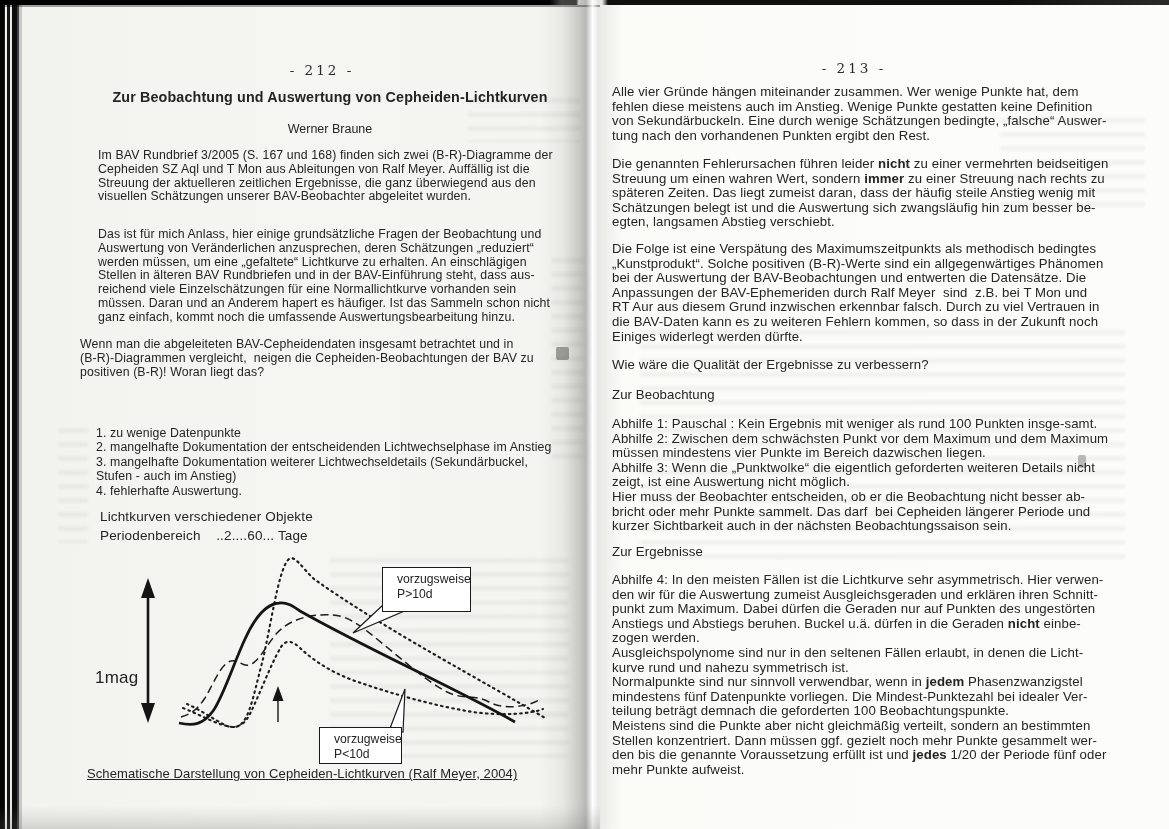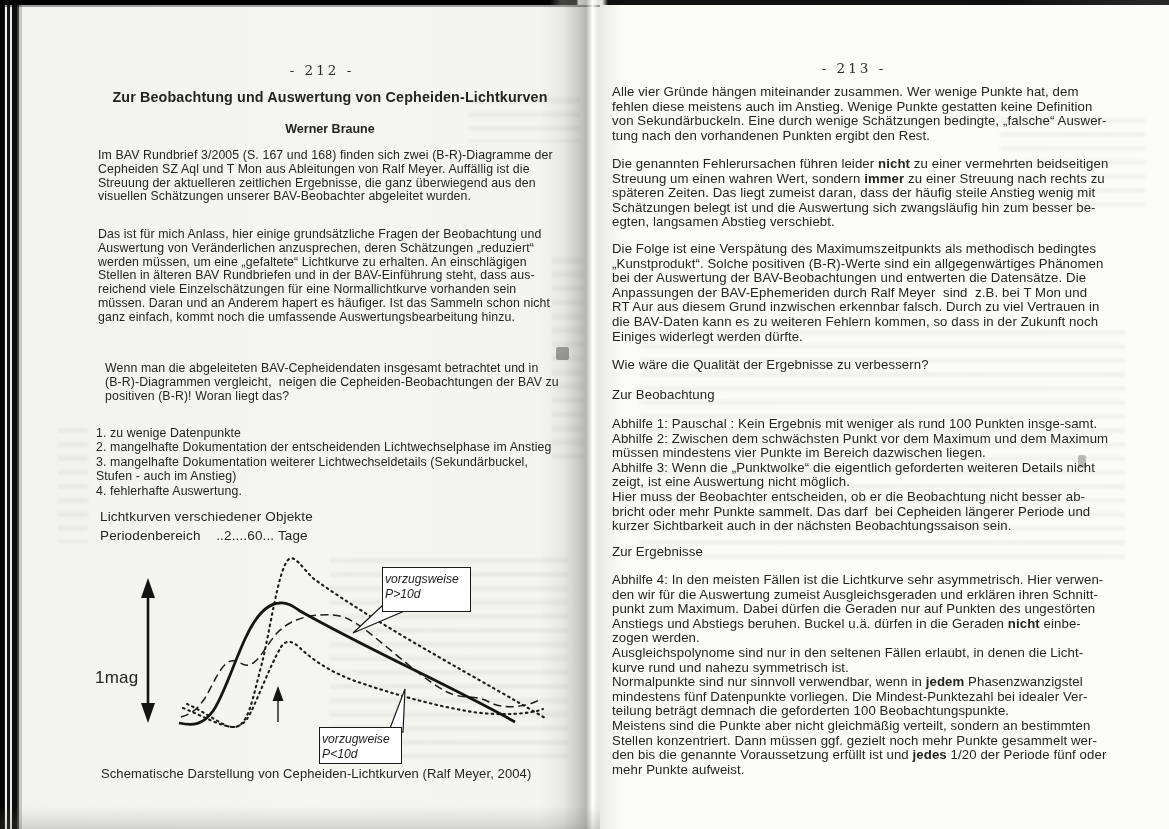--- a/index.html
+++ b/index.html
@@ -24,21 +24,21 @@
   .pagenum{position:absolute;font-family:"DejaVu Serif","Liberation Serif",serif;font-size:13.5px;letter-spacing:3px;color:#2a2a2a;text-align:center;margin-top:16px;}
   .title{position:absolute;font-weight:bold;font-size:14.3px;text-align:center;letter-spacing:0.15px;}
   .author{position:absolute;font-size:12.5px;text-align:center;}
   .intro{position:absolute;white-space:pre-wrap;font-size:13.5px;line-height:19px;letter-spacing:0.15px;}
   .caption{position:absolute;font-size:13px;letter-spacing:0.1px;}
 
   .fig{position:absolute;left:95px;top:555px;width:470px;height:215px;}
   .fig svg{position:absolute;left:0;top:0;}
   .maglabel{position:absolute;left:0;top:113px;font-size:17px;letter-spacing:0.2px;}
   .callout{position:absolute;background:#fff;border:1.4px solid #1a1a1a;box-sizing:border-box;
-    font-size:12.2px;line-height:15px;padding:4px 2px;white-space:pre-wrap;z-index:3;font-style:italic;}
+    font-size:12.2px;line-height:15px;padding:4px 14px;white-space:pre-wrap;z-index:3;}
   .co-upper{left:287px;top:12px;width:89px;height:45px;}
   .co-lower{left:224px;top:172px;width:83px;height:37px;}
 
   .ghost{position:absolute;pointer-events:none;
     background:repeating-linear-gradient(180deg,rgba(70,70,64,0.055) 0px,rgba(70,70,64,0.055) 5px,rgba(0,0,0,0) 5px,rgba(0,0,0,0) 14px);
     filter:blur(0.8px);}
   .speck{position:absolute;background:#4a4a46;border-radius:2px;opacity:0.5;}
 </style>
 </head>
 <body>
@@ -55,25 +55,25 @@
   <div class="ghost" style="left:552px;top:258px;width:32px;height:210px;"></div>
   <div class="ghost" style="left:58px;top:428px;width:30px;height:115px;"></div>
   <div class="ghost" style="left:330px;top:558px;width:238px;height:200px;"></div>
   <div class="ghost" style="left:640px;top:330px;width:485px;height:235px;"></div>
   <div class="ghost" style="left:1000px;top:118px;width:145px;height:95px;"></div>
   <div class="speck" style="left:556px;top:347px;width:13px;height:13px;"></div>
   <div class="speck" style="left:1078px;top:455px;width:8px;height:13px;opacity:0.35;"></div>
 
   <div class="pagenum" style="left:90px;top:46px;width:464px;">- 212 -</div>
   <div class="title" style="left:90px;top:89px;width:480px;">Zur Beobachtung und Auswertung von Cepheiden-Lichtkurven</div>
-  <div class="author" style="left:90px;top:122px;width:480px;font-weight:bold;">Werner Braune</div>
+  <div class="author" style="left:90px;top:122px;width:480px;">Werner Braune</div>
 
   <div class="tb" style="left:98px;top:149px;width:478px;">Im BAV Rundbrief 3/2005 (S. 167 und 168) finden sich zwei (B-R)-Diagramme der<br>Cepheiden SZ Aql und T Mon aus Ableitungen von Ralf Meyer. Auffällig ist die<br>Streuung der aktuelleren zeitlichen Ergebnisse, die ganz überwiegend aus den<br>visuellen Schätzungen unserer BAV-Beobachter abgeleitet wurden.</div>
   <div class="tb" style="left:98px;top:228px;width:478px;">Das ist für mich Anlass, hier einige grundsätzliche Fragen der Beobachtung und<br>Auswertung von Veränderlichen anzusprechen, deren Schätzungen „reduziert“<br>werden müssen, um eine „gefaltete“ Lichtkurve zu erhalten. An einschlägigen<br>Stellen in älteren BAV Rundbriefen und in der BAV-Einführung steht, dass aus-<br>reichend viele Einzelschätzungen für eine Normallichtkurve vorhanden sein<br>müssen. Daran und an Anderem hapert es häufiger. Ist das Sammeln schon nicht<br>ganz einfach, kommt noch die umfassende Auswertungsbearbeitung hinzu.</div>
-  <div class="tb" style="left:105px;top:338px;width:478px;margin-top:24px;">Wenn man die abgeleiteten BAV-Cepheidendaten insgesamt betrachtet und in<br>(B-R)-Diagrammen vergleicht,  neigen die Cepheiden-Beobachtungen der BAV zu<br>positiven (B-R)! Woran liegt das?</div>
+  <div class="tb" style="left:80px;top:338px;width:478px;">Wenn man die abgeleiteten BAV-Cepheidendaten insgesamt betrachtet und in<br>(B-R)-Diagrammen vergleicht,  neigen die Cepheiden-Beobachtungen der BAV zu<br>positiven (B-R)! Woran liegt das?</div>
   <div class="tb" style="left:96px;top:426px;width:482px;line-height:14.4px;">1. zu wenige Datenpunkte<br>2. mangelhafte Dokumentation der entscheidenden Lichtwechselphase im Anstieg<br>3. mangelhafte Dokumentation weiterer Lichtwechseldetails (Sekundärbuckel,<br>Stufen - auch im Anstieg)<br>4. fehlerhafte Auswertung.</div>
 
   <div class="intro" style="left:100px;top:507px;">Lichtkurven verschiedener Objekte<br>Periodenbereich    ..2....60... Tage</div>
 
   <div class="fig">
     <svg width="470" height="215" viewBox="0 0 470 215">
 
       <path d="M 88 153 C 108 161, 124 171, 138 172 C 153 173, 157 146, 167 108
                C 175 76, 183 16, 193 5 C 199 -2, 207 13, 219 24
                C 292 76, 392 128, 450 163" fill="none" stroke="#1d1d1d" stroke-width="2.1" stroke-linecap="round" stroke-dasharray="1.6 4.1"></path>
@@ -101,21 +101,21 @@
       <polygon points="53,168 46,148 60,148" fill="#151515"></polygon>
 
       <line x1="183" y1="167" x2="183" y2="142" stroke="#151515" stroke-width="1.4"></line>
       <polygon points="183,131 177.5,146 188.5,146" fill="#151515"></polygon>
     </svg>
     <div class="maglabel">1mag</div>
     <div class="callout co-upper">vorzugsweise<br>P&gt;10d</div>
     <div class="callout co-lower">vorzugweise<br>P&lt;10d</div>
   </div>
 
-  <div class="caption" style="left:101px;top:766px;">Schematische Darstellung von Cepheiden-Lichtkurven (Ralf Meyer, 2004)</div>
+  <div class="caption" style="left:87px;top:766px;text-decoration:underline;">Schematische Darstellung von Cepheiden-Lichtkurven (Ralf Meyer, 2004)</div>
 
   <div class="pagenum" style="left:612px;top:44px;width:484px;">- 213 -</div>
 
   <div class="tb tb-r" style="left:612px;top:85px;width:530px;">Alle vier Gründe hängen miteinander zusammen. Wer wenige Punkte hat, dem<br>fehlen diese meistens auch im Anstieg. Wenige Punkte gestatten keine Definition<br>von Sekundärbuckeln. Eine durch wenige Schätzungen bedingte, „falsche“ Auswer-<br>tung nach den vorhandenen Punkten ergibt den Rest.</div>
   <div class="tb tb-r" style="left:612px;top:157px;width:530px;">Die genannten Fehlerursachen führen leider <b>nicht</b> zu einer vermehrten beidseitigen<br>Streuung um einen wahren Wert, sondern <b>immer</b> zu einer Streuung nach rechts zu<br>späteren Zeiten. Das liegt zumeist daran, dass der häufig steile Anstieg wenig mit<br>Schätzungen belegt ist und die Auswertung sich zwangsläufig hin zum besser be-<br>egten, langsamen Abstieg verschiebt.</div>
   <div class="tb tb-r" style="left:612px;top:242px;width:530px;">Die Folge ist eine Verspätung des Maximumszeitpunkts als methodisch bedingtes<br>„Kunstprodukt“. Solche positiven (B-R)-Werte sind ein allgegenwärtiges Phänomen<br>bei der Auswertung der BAV-Beobachtungen und entwerten die Datensätze. Die<br>Anpassungen der BAV-Ephemeriden durch Ralf Meyer  sind  z.B. bei T Mon und<br>RT Aur aus diesem Grund inzwischen erkennbar falsch. Durch zu viel Vertrauen in<br>die BAV-Daten kann es zu weiteren Fehlern kommen, so dass in der Zukunft noch<br>Einiges widerlegt werden dürfte.</div>
   <div class="tb tb-r" style="left:612px;top:388px;width:530px;">Zur Beobachtung</div>
   <div class="tb tb-r" style="left:612px;top:358px;width:530px;">Wie wäre die Qualität der Ergebnisse zu verbessern?</div>
   <div class="tb tb-r" style="left:612px;top:417px;width:536px;">Abhilfe 1: Pauschal : Kein Ergebnis mit weniger als rund 100 Punkten insge-samt.<br>Abhilfe 2: Zwischen dem schwächsten Punkt vor dem Maximum und dem Maximum<br>müssen mindestens vier Punkte im Bereich dazwischen liegen.<br>Abhilfe 3: Wenn die „Punktwolke“ die eigentlich geforderten weiteren Details nicht<br>zeigt, ist eine Auswertung nicht möglich.<br>Hier muss der Beobachter entscheiden, ob er die Beobachtung nicht besser ab-<br>bricht oder mehr Punkte sammelt. Das darf  bei Cepheiden längerer Periode und<br>kurzer Sichtbarkeit auch in der nächsten Beobachtungssaison sein.</div>
   <div class="tb tb-r" style="left:612px;top:545px;width:530px;">Zur Ergebnisse</div>

